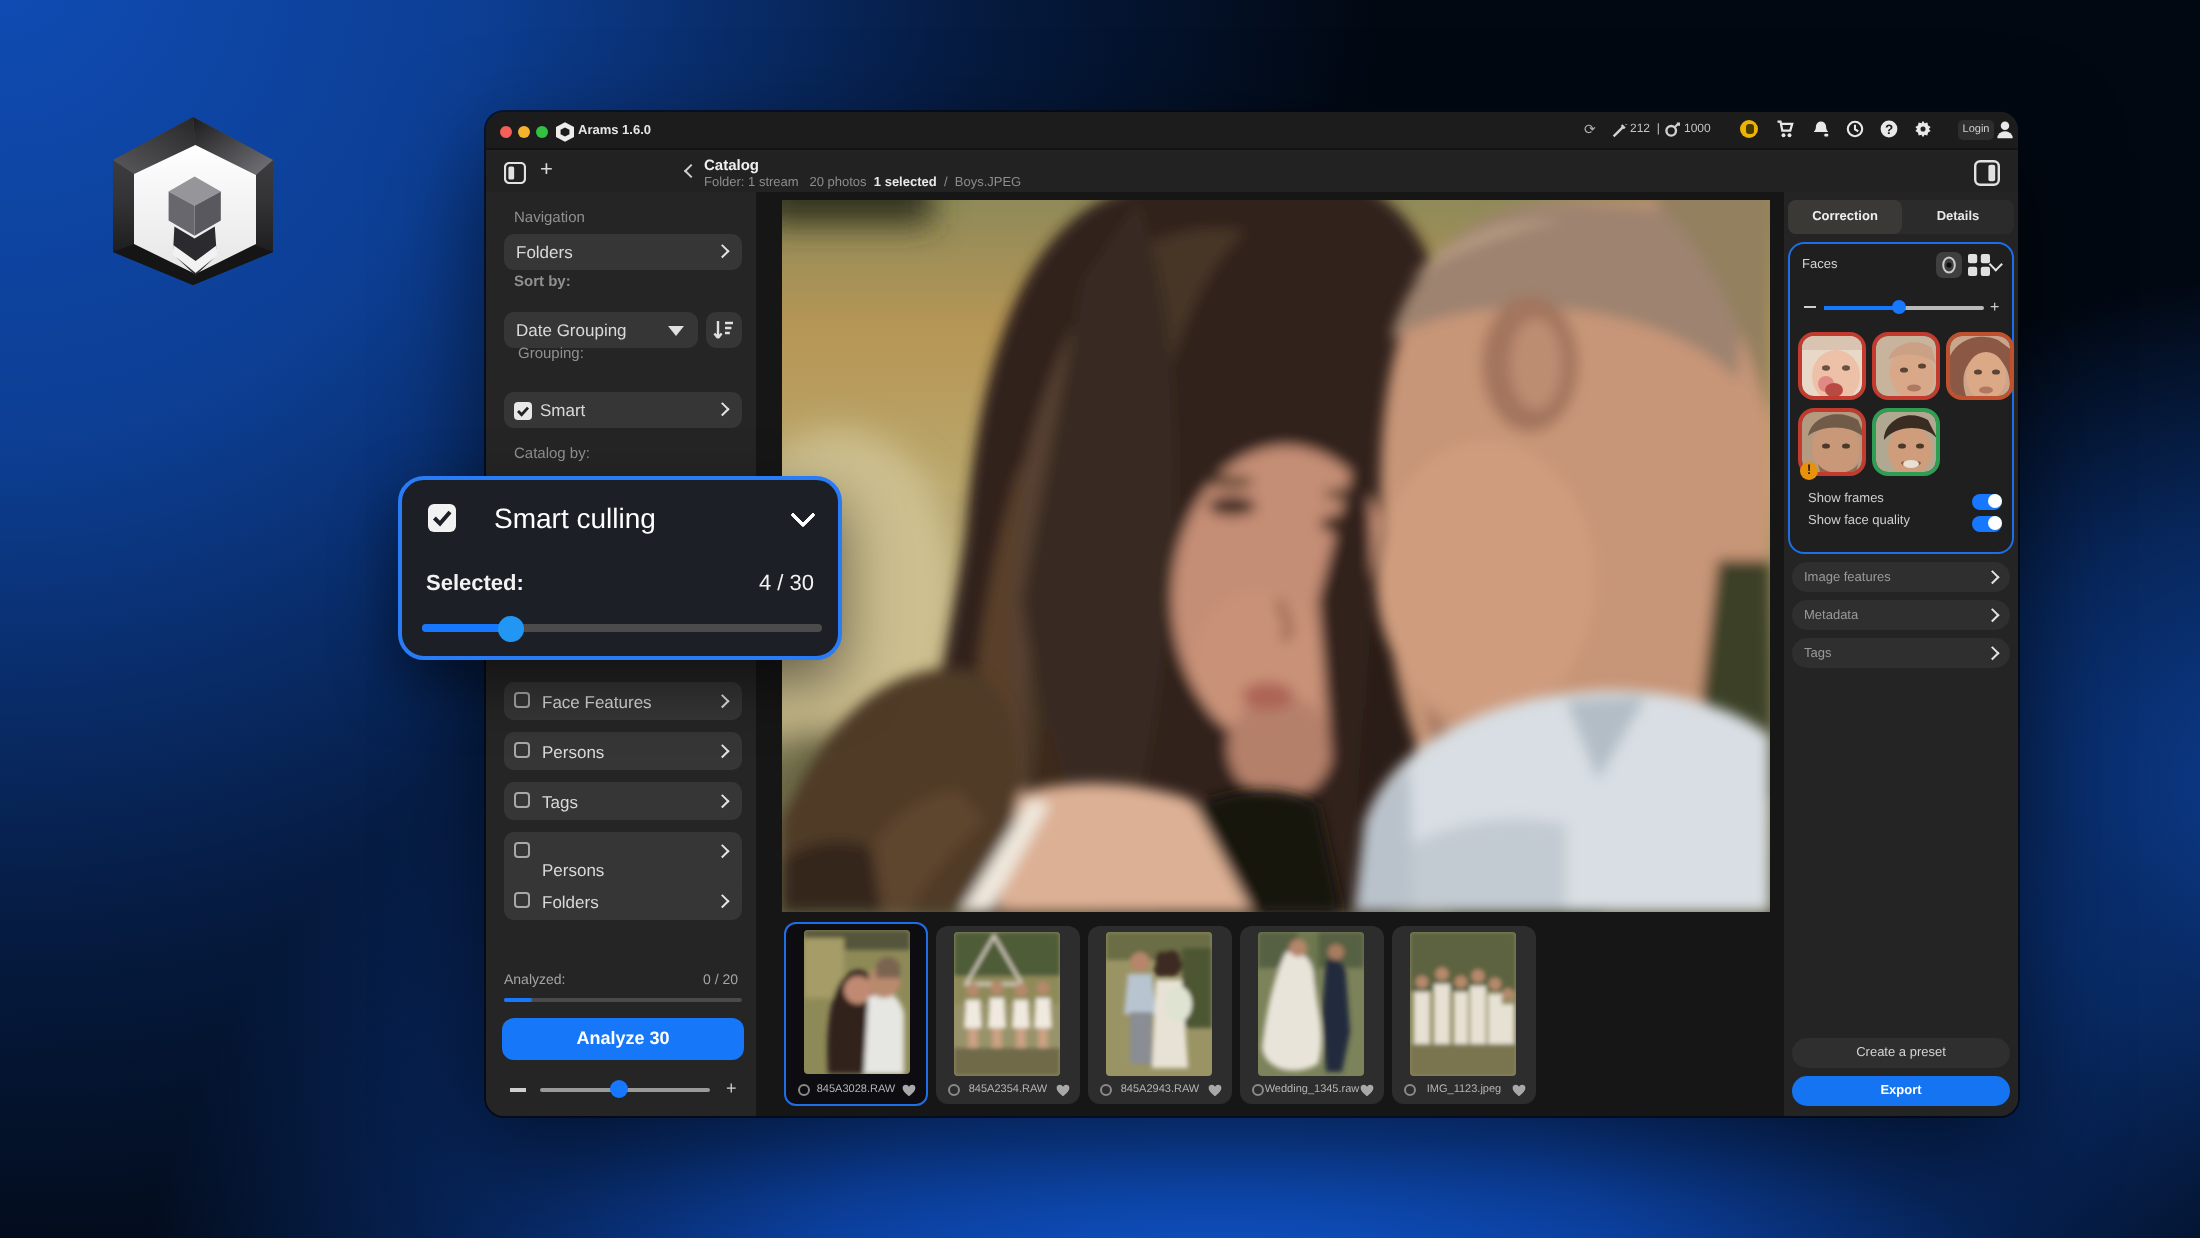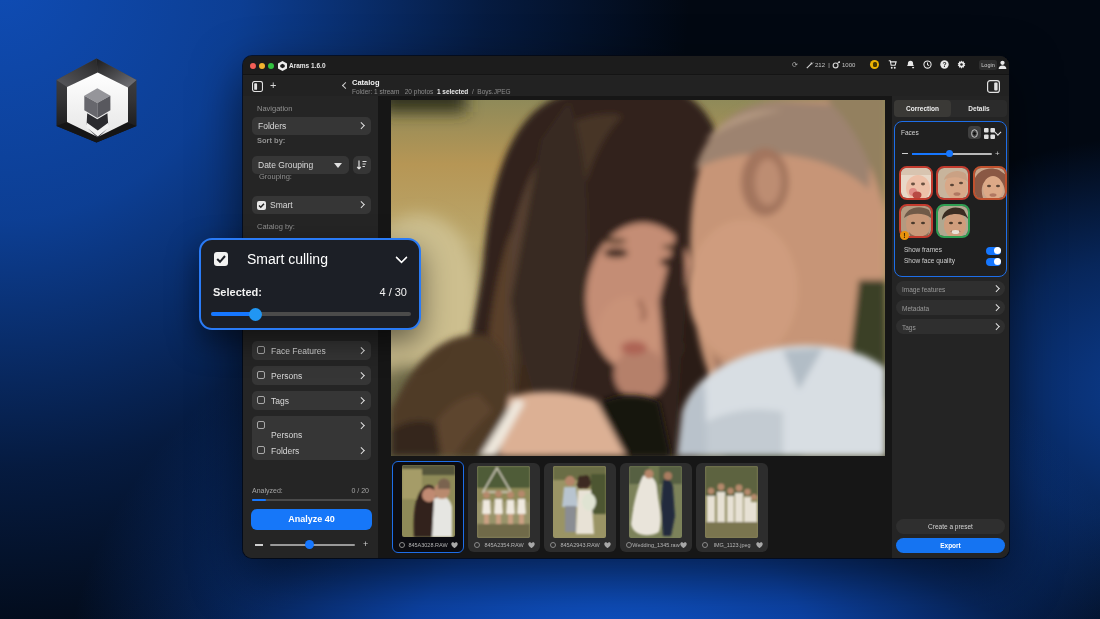--- a/index.html
+++ b/index.html
@@ -202,21 +202,21 @@
     <div class="btn" style="left:9px; top:345px; width:119px; height:19px;">
         <div class="cb" style="left:5px; top:5px;"></div>
         <span class="btxt" style="left:19px;">Folders</span>
         <div class="chev" style="right:8px; top:6.5px;"></div>
       </div>
 
     <div class="lbl" style="left:9px; top:391px; color:#a5a5a5; font-size:7px;">Analyzed:</div>
     <div class="lbl" style="right:9px; top:391px; color:#a5a5a5; font-size:7px;">0 / 20</div>
     <div class="abs" style="left:9px; top:403px; width:119px; height:2px; background:#4a4a4a; border-radius:1px;"></div>
     <div class="abs" style="left:9px; top:403px; width:14px; height:2px; background:#1677ff; border-radius:1px;"></div>
-    <div class="abs" style="left:8px; top:413px; width:121px; height:21px; background:#1677f9; border-radius:6px; color:#fff; font-size:9px; font-weight:bold; text-align:center; line-height:21px;">Analyze 40</div>
+    <div class="abs" style="left:8px; top:413px; width:121px; height:21px; background:#1677f9; border-radius:6px; color:#fff; font-size:9px; font-weight:bold; text-align:center; line-height:21px;">Analyze 30</div>
 
     <div class="abs" style="left:12px; top:448px; width:8px; height:1.6px; background:#cfcfcf;"></div>
     <div class="abs" style="left:27px; top:448px; width:85px; height:1.8px; background:#9a9a9a; border-radius:1px;"></div>
     <div class="abs" style="left:62px; top:444px; width:9px; height:9px; border-radius:50%; background:#1677ff;"></div>
     <div class="abs" style="left:120px; top:443px; color:#cfcfcf; font-size:9px;">+</div>
   </div>
 
   <div id="stage">
 
     <svg class="abs" style="left:13px; top:4px;" width="494" height="356" viewBox="0 0 494 356">

